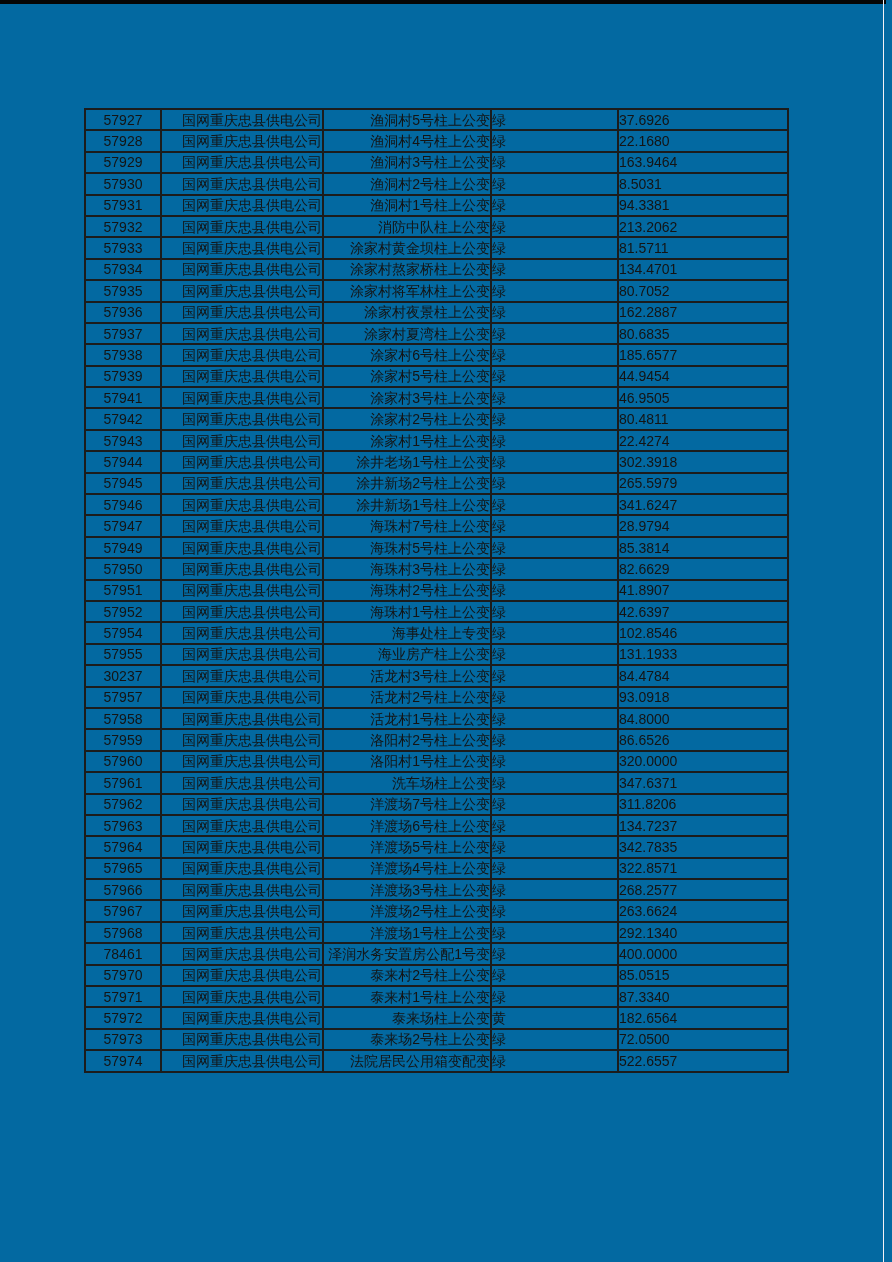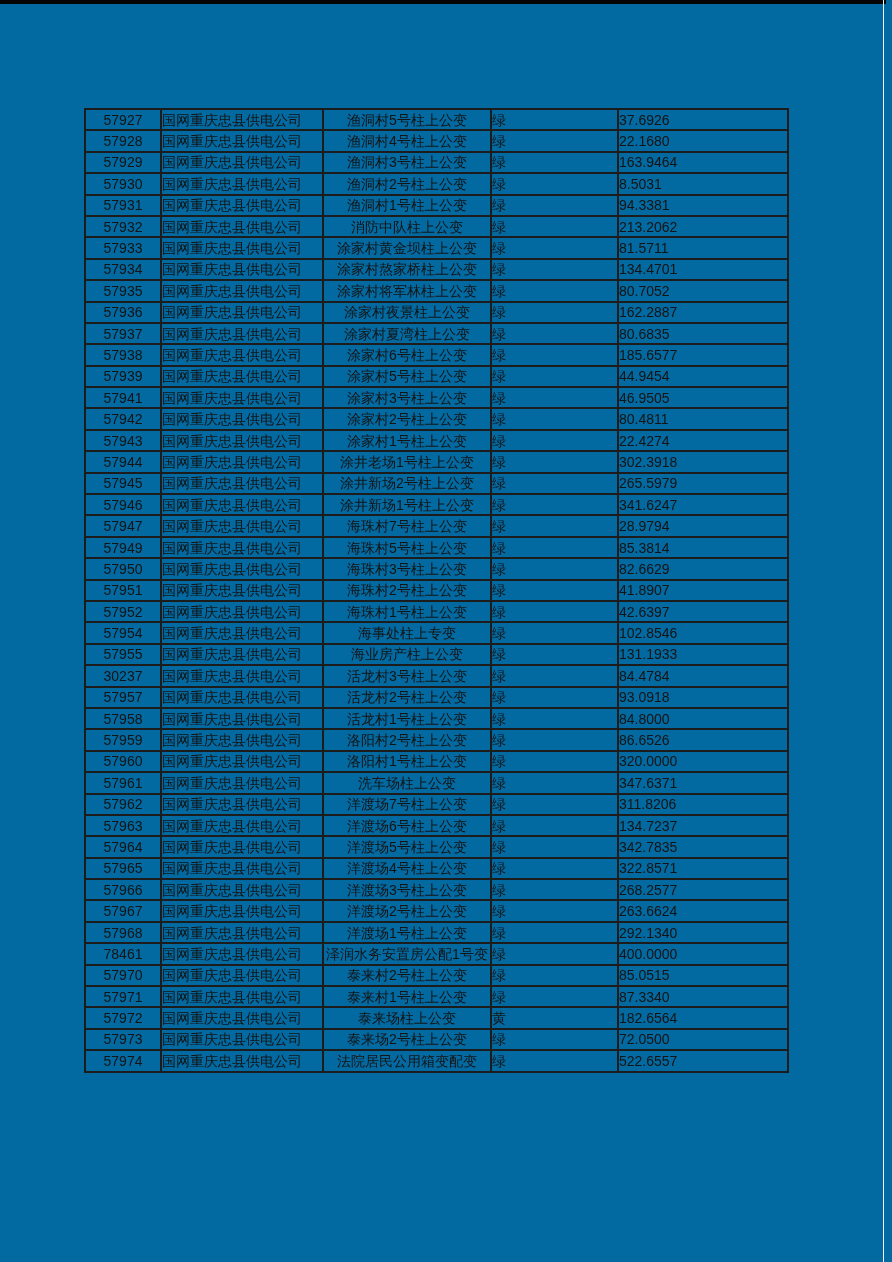--- a/index.html
+++ b/index.html
@@ -44,22 +44,22 @@
     height: 19.4px;
     padding: 0;
     font-size: 14px;
     line-height: 1;
     color: #141414;
     vertical-align: middle;
     white-space: nowrap;
     overflow: hidden;
   }
   td.c-id      { text-align: center; }
-  td.c-company { text-align: left; padding-left: 5px; }
-  td.c-device  { text-align: center; padding-left: 5px; }
+  td.c-company { text-align: right; padding-left: 5px; }
+  td.c-device  { text-align: right; padding-left: 5px; }
   td.c-status  { text-align: left; padding-left: 6px; }
   td.c-value   { }
 </style>
 </head>
 <body>
 
 <div class="page">
   <div class="top-rule"></div>
   <div class="page-edge"></div>
 

